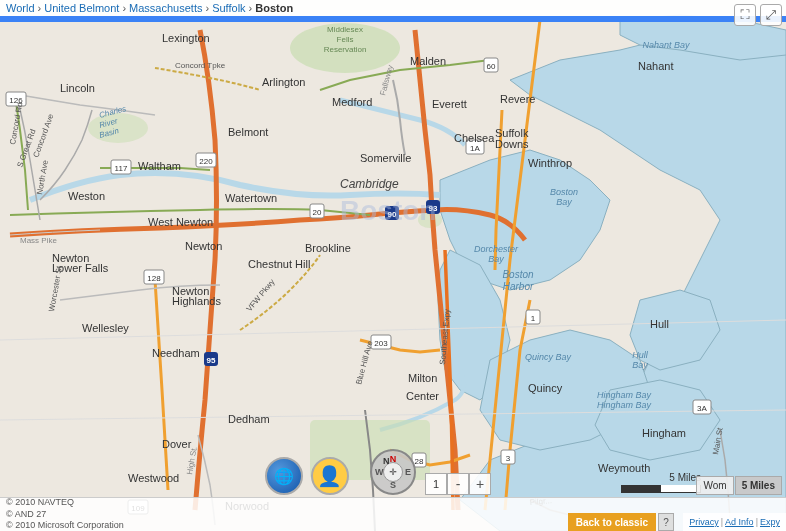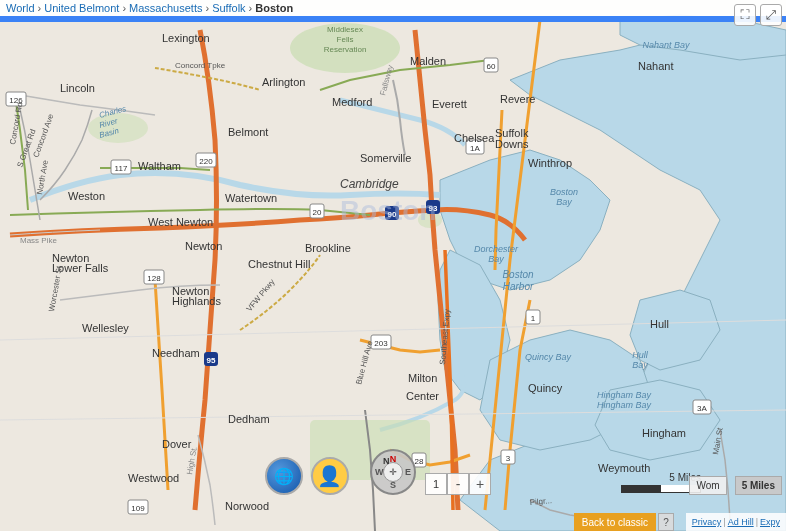--- a/index.html
+++ b/index.html
@@ -262,21 +262,21 @@
       background: linear-gradient(to right, #333 0%, #333 50%, #fff 50%, #fff 100%);
     }
 
     
     #view-toggle {
       position: absolute;
       bottom: 36px;
       right: 4px;
       z-index: 100;
       display: flex;
-      gap: 8px;
+      gap: 1px;
       padding-left: 24px;
     }
 
     .view-btn {
       padding: 3px 6px;
       font-size: 10px;
       background: rgba(240,240,240,0.9);
       border: 1px solid #aaa;
       cursor: pointer;
       color: #333;
@@ -315,21 +315,21 @@
 
     
     #back-to-classic {
       position: absolute;
       bottom: 0;
       right: 130px;
       z-index: 102;
       background: #e8a020;
       color: white;
       font-size: 10px;
-      font-weight: normal;
+      font-weight: bold;
       padding: 3px 8px;
       cursor: pointer;
       border: none;
       height: 18px;
       display: flex;
       align-items: center;
     }
 
     
     #help-btn {
@@ -674,25 +674,32 @@
   <div id="scale-bar">
     <div class="scale-label">5 Miles</div>
     <div class="scale-line"></div>
   </div>
 
   <div id="view-toggle">
     <div class="view-btn">Wom</div>
     <div class="view-btn active">5 Miles</div>
   </div>
 
+  <div id="bottom-bar">
+    <div id="copyright-text">
+      <div>© 2010 NAVTEQ</div>
+      <div>© AND 27</div>
+      <div>© 2010 Microsoft Corporation</div>
+    </div>
+  </div>
 
   <div id="bottom-links">
     <span class="bottom-link">Privacy</span>
     <span class="bottom-link-sep"> | </span>
-    <span class="bottom-link">Ad Hill</span>
+    <span class="bottom-link">Ad Info</span>
     <span class="bottom-link-sep"> | </span>
     <span class="bottom-link">Expy</span>
   </div>
 
   <div id="help-btn">
     <span>?</span>
   </div>
 
   <button id="back-to-classic">
     <span>Back to classic</span>

